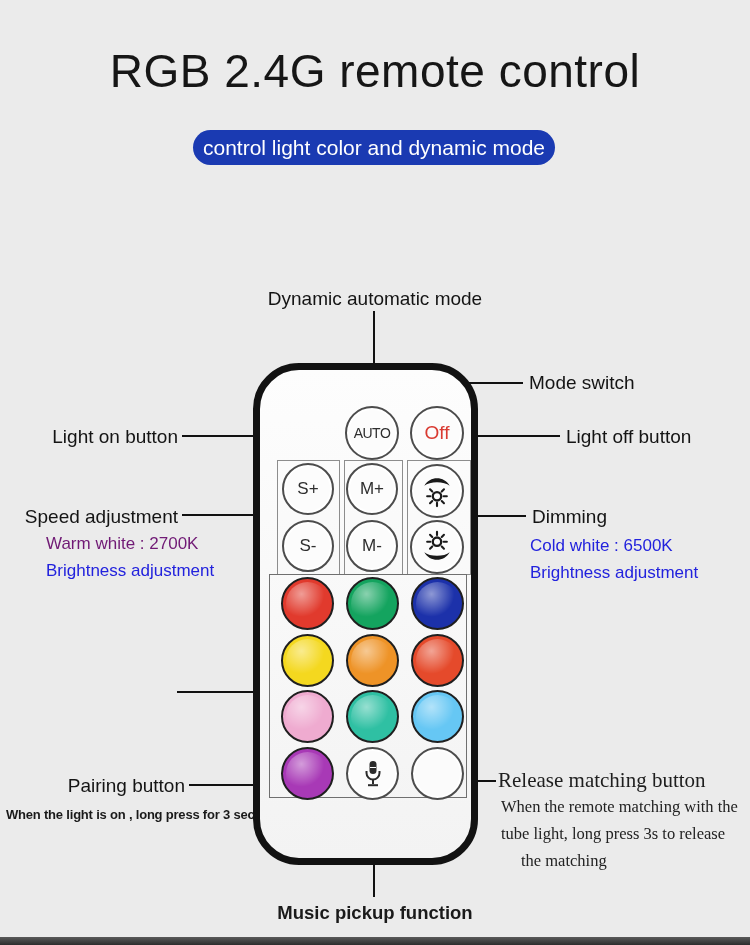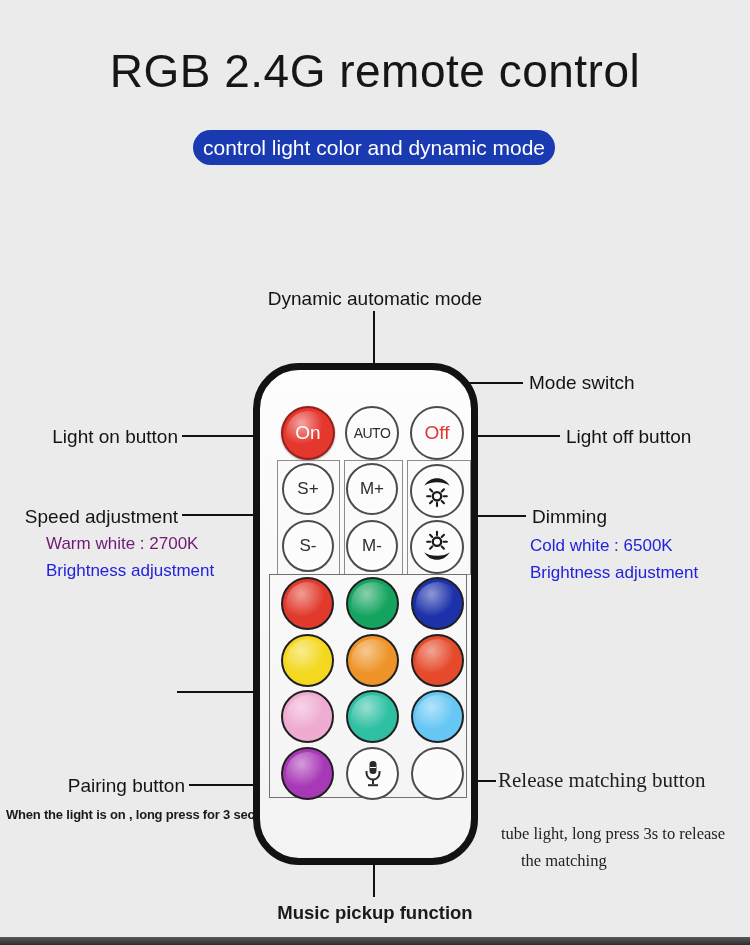--- a/index.html
+++ b/index.html
@@ -82,33 +82,31 @@
   <div class="abs blue" style="left: 530px; top: 563px; color: rgb(34, 34, 221);">Brightness adjustment</div>
 
   <div class="abs hl" style="left:177px;top:691px;width:93px;"></div>
 
   <div class="abs lbl lbl-r" style="left:0;top:775px;width:185px;">Pairing button</div>
   <div class="abs hl" style="left:189px;top:784px;width:96px;"></div>
   <div class="abs note-sm" style="left:6px;top:807px;">When the light is on , long press for 3 seconds</div>
 
   <div class="abs hl" style="left:461px;top:780px;width:35px;"></div>
   <div class="abs serif-lbl" style="left:498px;top:768px;">Release matching button</div>
+  <div class="abs serif-note" style="left:501px;top:797px;">When the remote matching with the</div>
   <div class="abs serif-note" style="left:501px;top:824px;">tube light, long press 3s to release</div>
   <div class="abs serif-note" style="left:501px;top:851px;margin-left:20px;">the matching</div>
 
   <div class="abs vl" style="left:373px;top:800px;height:97px;"></div>
   <div class="abs music">Music pickup function</div>
 
   <div class="abs" style="left:0;top:937px;width:750px;height:8px;background:linear-gradient(180deg,#5a5a5a,#2d2d2d);"></div>
 
   <div class="abs remote">
 
-    <div class="abs onbtn" style="left: 21px; top: 36px; width: 54px; height: 54px; background: rgb(228, 55, 46);">
-        <span>On</span>
-      </div>
     <div class="abs ring" style="left:85px;top:36px;width:54px;height:54px;font-size:14px;letter-spacing:-0.5px;">
         <span>AUTO</span>
       </div>
     <div class="abs ring" style="left:150px;top:36px;width:54px;height:54px;font-size:19px;">
         <span style="color: rgb(217, 58, 49);">Off</span>
       </div>
 
     <div class="abs cell" style="left:17px;top:90px;width:63px;height:115px;"></div>
     <div class="abs cell" style="left:84px;top:90px;width:59px;height:115px;"></div>
     <div class="abs cell" style="left:147px;top:90px;width:64px;height:115px;"></div>

